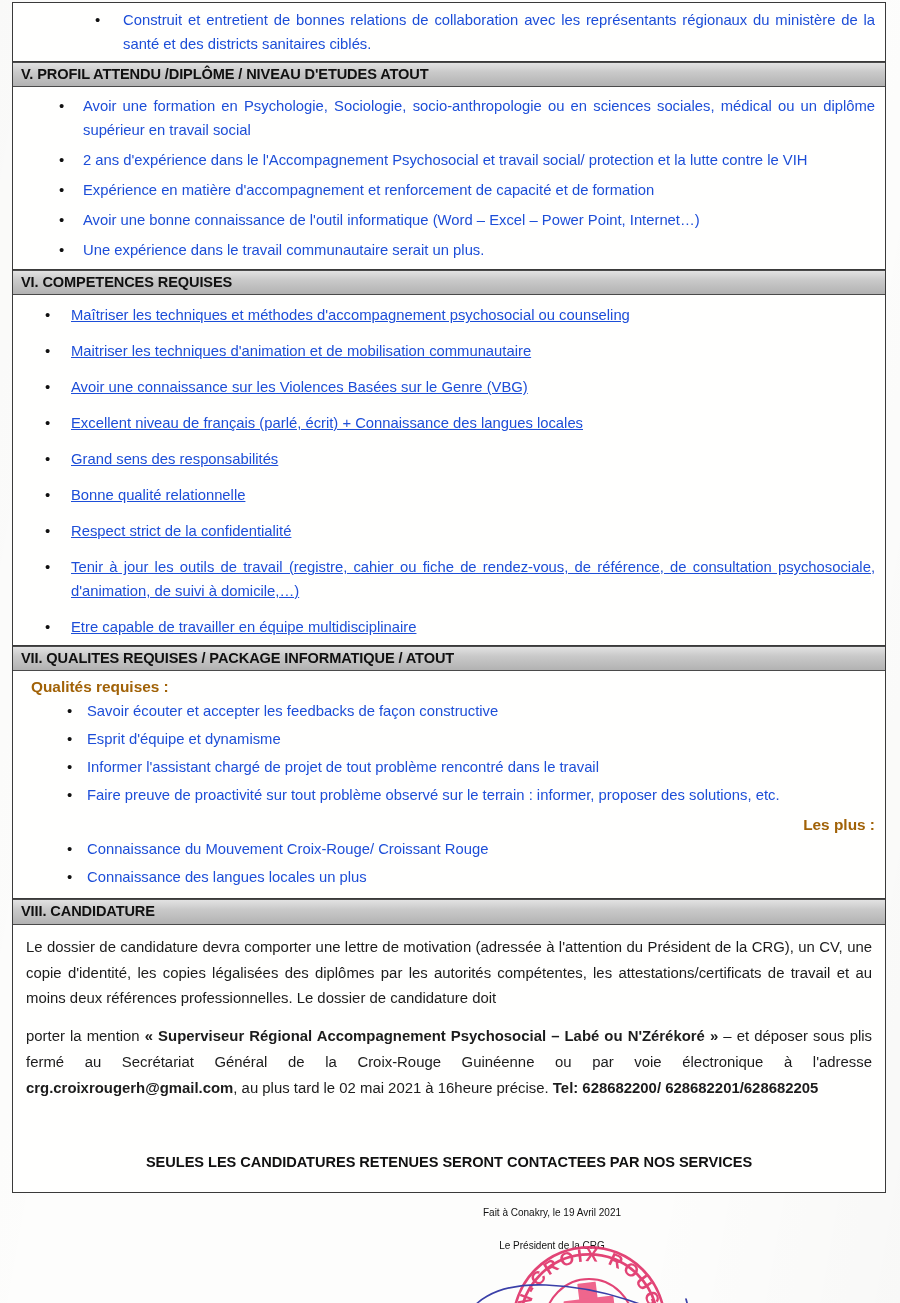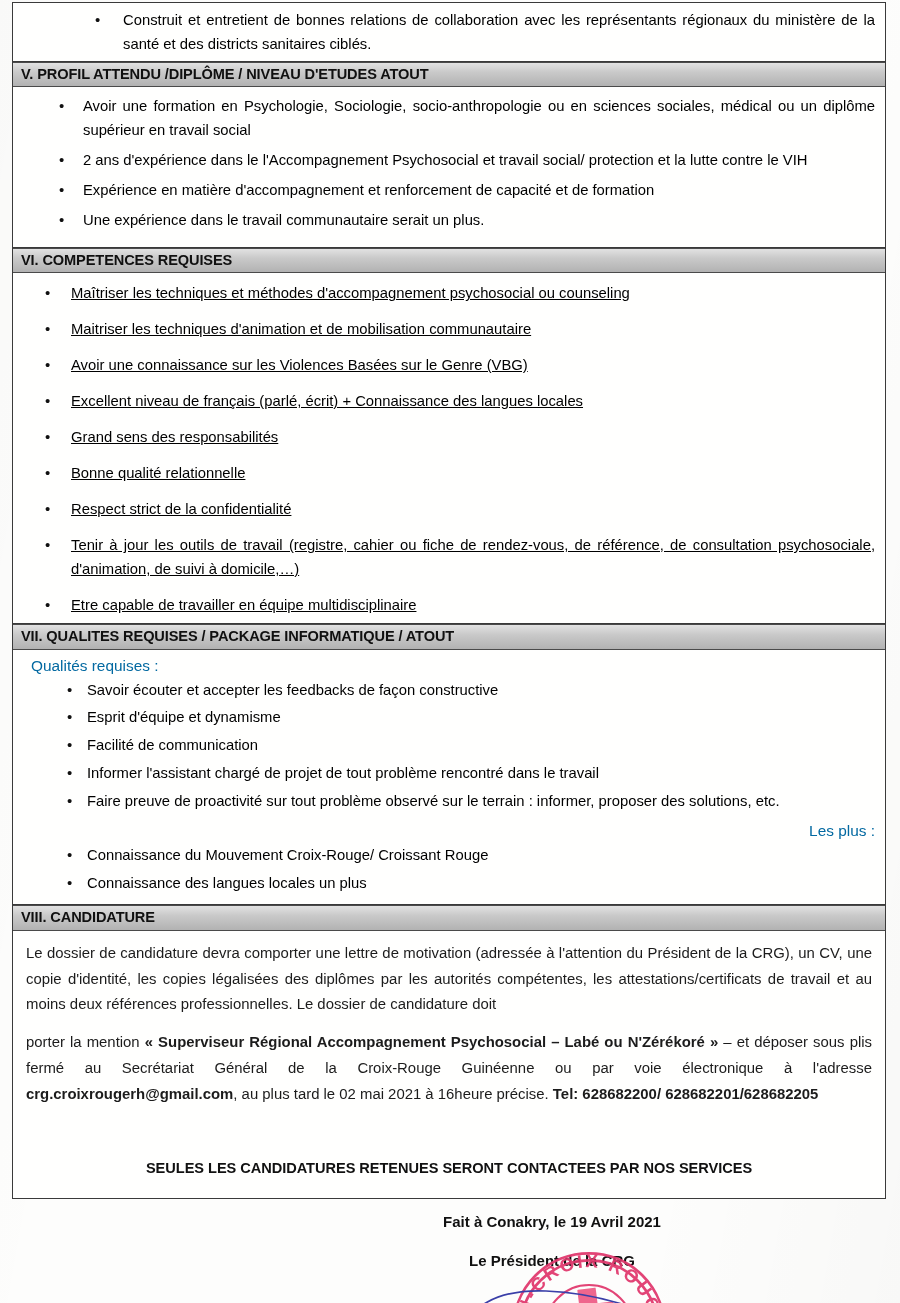--- a/index.html
+++ b/index.html
@@ -65,21 +65,21 @@
   ul.bl {
     list-style: none;
     margin: 0;
     padding: 0;
   }
   ul.bl > li {
     position: relative;
     font-size: 14.8px;
     line-height: 1.62;
     margin: 0 0 6px 0;
-    color: #000000;
+    color: #1d4ed8;
   }
   ul.bl > li:last-child { margin-bottom: 0; }
   ul.bl > li::before {
     content: "\2022";
     position: absolute;
     font-size: 15px;
     line-height: 1.45;
     color: #111;
   }
 
@@ -94,24 +94,24 @@
   
   .lvl-shallow > li { padding-left: 48px; text-align: justify; text-decoration: underline; }
   .lvl-shallow > li::before { left: 22px; }
 
   
   .lvl-sub > li { padding-left: 64px; text-align: justify; }
   .lvl-sub > li::before { left: 44px; font-size: 13px; }
 
   
   .sub-title {
-    font-weight: normal;
+    font-weight: bold;
     font-size: 15.4px;
     margin: 1px 0 4px 8px;
-    color: #0369a1;
+    color: #a16207;
   }
   .sub-title.tight { margin-top: 8px; text-align: right; }
 
   
   .para {
     font-size: 14.9px;
     line-height: 1.74;
     text-align: justify;
     margin: 0 0 0 0;
     color: #1c1c1c;
@@ -129,22 +129,22 @@
   }
 
   
   .sign-zone {
     position: relative;
     margin-top: 14px;
     height: 206px;
   }
   .sig-line {
     text-align: center;
-    font-weight: bold;
-    font-size: 15px;
+    font-weight: normal;
+    font-size: 10px;
     color: #111;
   }
   .sig-date { margin-left: 206px; }
   .sig-title { margin-left: 206px; margin-top: 22px; }
 
   
   .stamp {
     position: absolute;
     left: 489px;
     top: 28px;
@@ -172,25 +172,26 @@
   <div class="tbl">
     <div class="cell" style="padding:6px 10px 4px 10px;">
       <ul class="bl lvl-deep">
         <li>Construit et entretient de bonnes relations de collaboration avec les représentants régionaux du ministère de la santé et des districts sanitaires ciblés.</li>
       </ul>
     </div>
   </div>
 
   <div class="tbl">
     <div class="sec-head">V. PROFIL ATTENDU /DIPLÔME / NIVEAU D'ETUDES ATOUT</div>
-    <div class="cell" style="padding-top:8px;padding-bottom:14px;">
+    <div class="cell" style="padding-top:8px;padding-bottom:6px;">
       <ul class="bl lvl-med">
         <li>Avoir une formation en Psychologie, Sociologie, socio-anthropologie ou en sciences sociales, médical ou un diplôme supérieur en travail social</li>
         <li>2 ans d'expérience dans le l'Accompagnement Psychosocial et travail social/ protection et la lutte contre le VIH</li>
         <li>Expérience en matière d'accompagnement et renforcement de capacité et de formation</li>
+        <li>Avoir une bonne connaissance de l'outil informatique (Word – Excel – Power Point, Internet…)</li>
         <li>Une expérience dans le travail communautaire serait un plus.</li>
       </ul>
     </div>
   </div>
 
   <div class="tbl">
     <div class="sec-head">VI. COMPETENCES REQUISES</div>
     <div class="cell" style="padding-top:9px;padding-bottom:5px;">
       <ul class="bl lvl-shallow">
         <li style="margin-bottom:12px">Maîtriser les techniques et méthodes d'accompagnement psychosocial ou counseling</li>
@@ -207,21 +208,20 @@
   </div>
 
   <div class="tbl">
     <div class="sec-head">VII. QUALITES REQUISES / PACKAGE INFORMATIQUE / ATOUT</div>
     <div class="cell" style="padding-top:6px;padding-bottom:8px;">
 
       <div class="sub-title">Qualités  requises :</div>
       <ul class="bl lvl-sub">
         <li style="margin-bottom:4px">Savoir écouter et accepter les feedbacks de façon constructive</li>
         <li style="margin-bottom:4px">Esprit d'équipe et dynamisme</li>
-        <li style="margin-bottom:4px">Facilité de communication</li>
         <li style="margin-bottom:4px">Informer l'assistant chargé de projet de tout problème rencontré dans le travail</li>
         <li>Faire preuve de proactivité sur tout problème observé sur le terrain : informer, proposer des solutions, etc.</li>
       </ul>
 
       <div class="sub-title tight">Les plus :</div>
       <ul class="bl lvl-sub">
         <li style="margin-bottom:4px">Connaissance du Mouvement Croix-Rouge/ Croissant Rouge</li>
         <li>Connaissance des langues locales un plus</li>
       </ul>
     </div>

